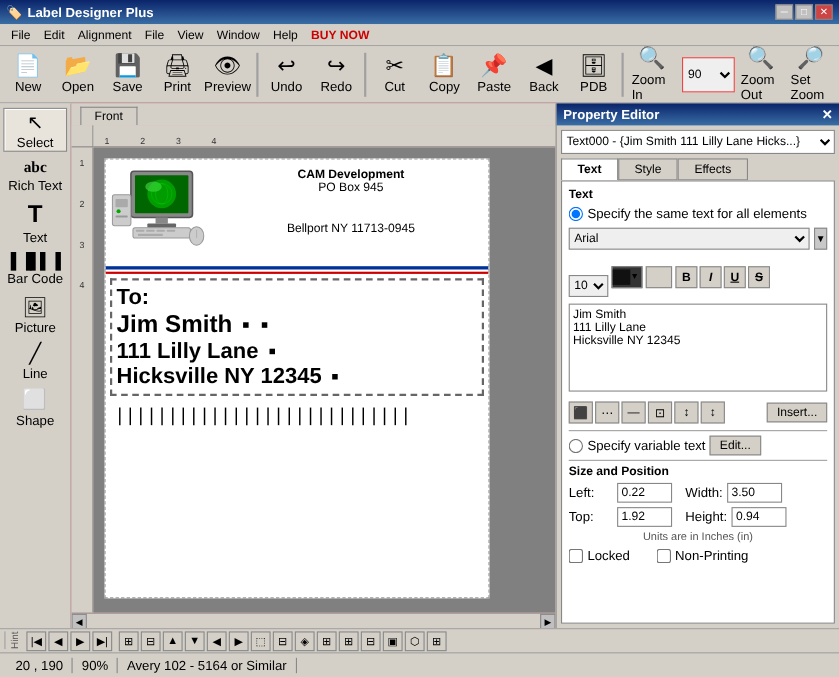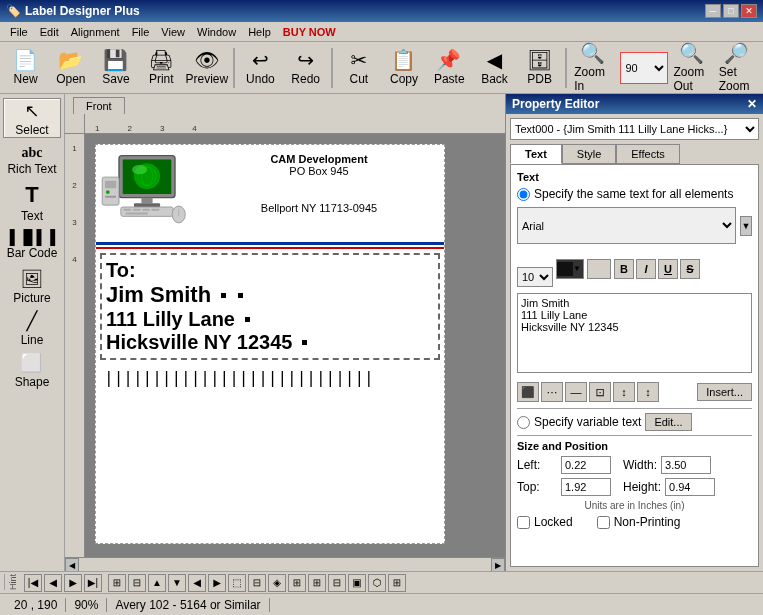--- a/index.html
+++ b/index.html
@@ -200,21 +200,21 @@
       flex: 1;
       background: white;
       margin: 0 4px 4px;
       border: 1px solid #888;
       padding: 6px;
       overflow-y: auto;
     }
     .pe-section-title { font-weight: bold; margin-bottom: 4px; font-size: 11px; }
     .pe-radio-row { display: flex; align-items: center; gap: 4px; margin-bottom: 6px; font-size: 11px; }
     .pe-font-row { display: flex; align-items: center; gap: 4px; margin-bottom: 6px; }
-    .pe-font-select { flex: 1; height: 37px; font-size: 11px; border: 1px solid #888; }
+    .pe-font-select { flex: 1; height: 20px; font-size: 11px; border: 1px solid #888; }
     .pe-size-select { width: 36px; height: 20px; font-size: 11px; border: 1px solid #888; margin-top: 17px; }
     .pe-color-btn { width: 28px; height: 20px; border: 1px solid #888; background: #333; cursor: pointer; display: flex; align-items: center; }
     .pe-format-btns { display: flex; gap: 2px; }
     .pe-fmt-btn { width: 20px; height: 20px; border: 1px solid #888; background: #d4d0c8; font-size: 11px; font-weight: bold; display: flex; align-items: center; justify-content: center; cursor: pointer; }
     .pe-text-area {
       width: 100%;
       height: 80px;
       border: 1px solid #888;
       font-size: 11px;
       padding: 3px;

